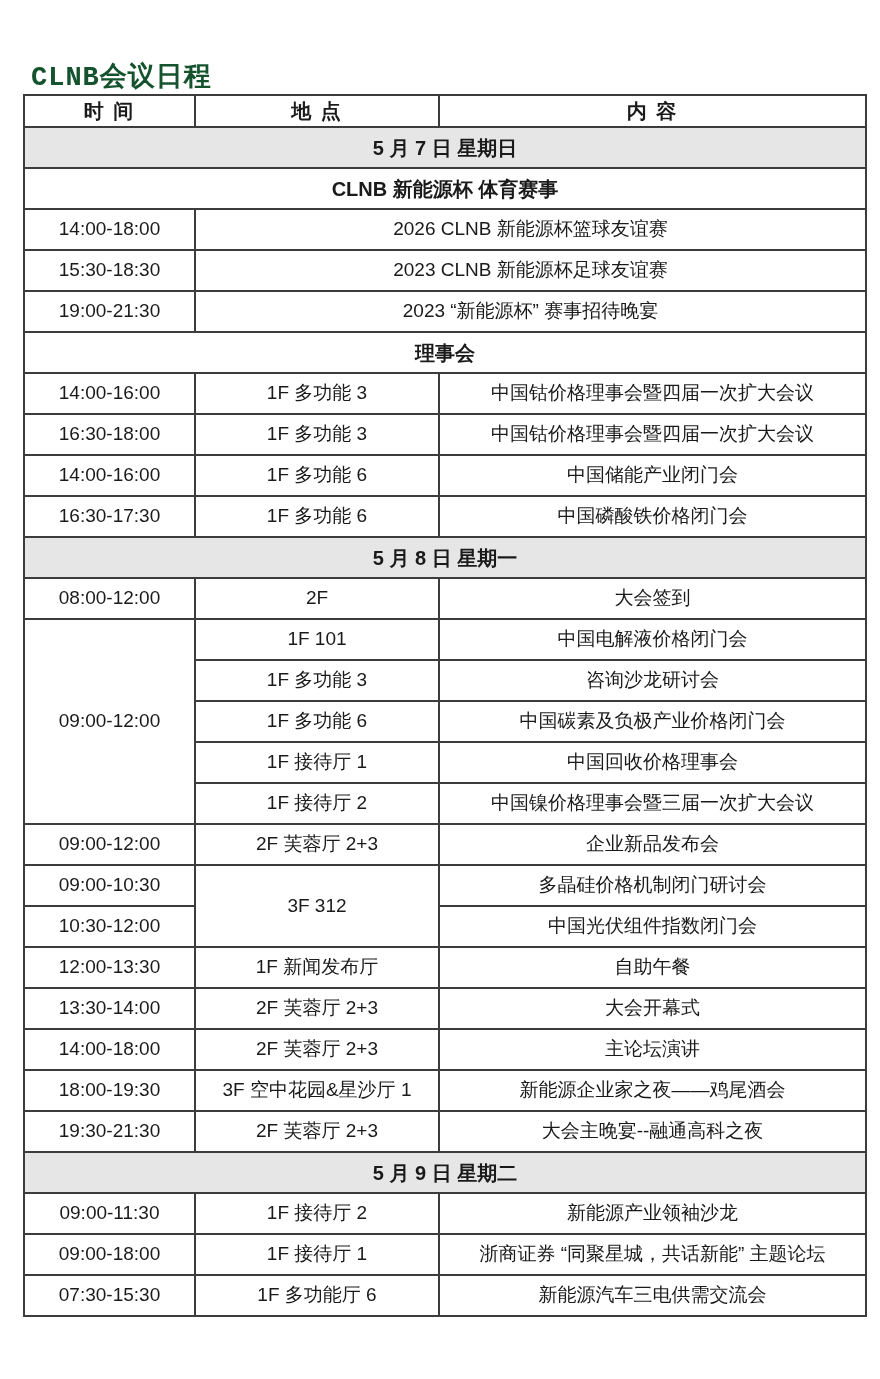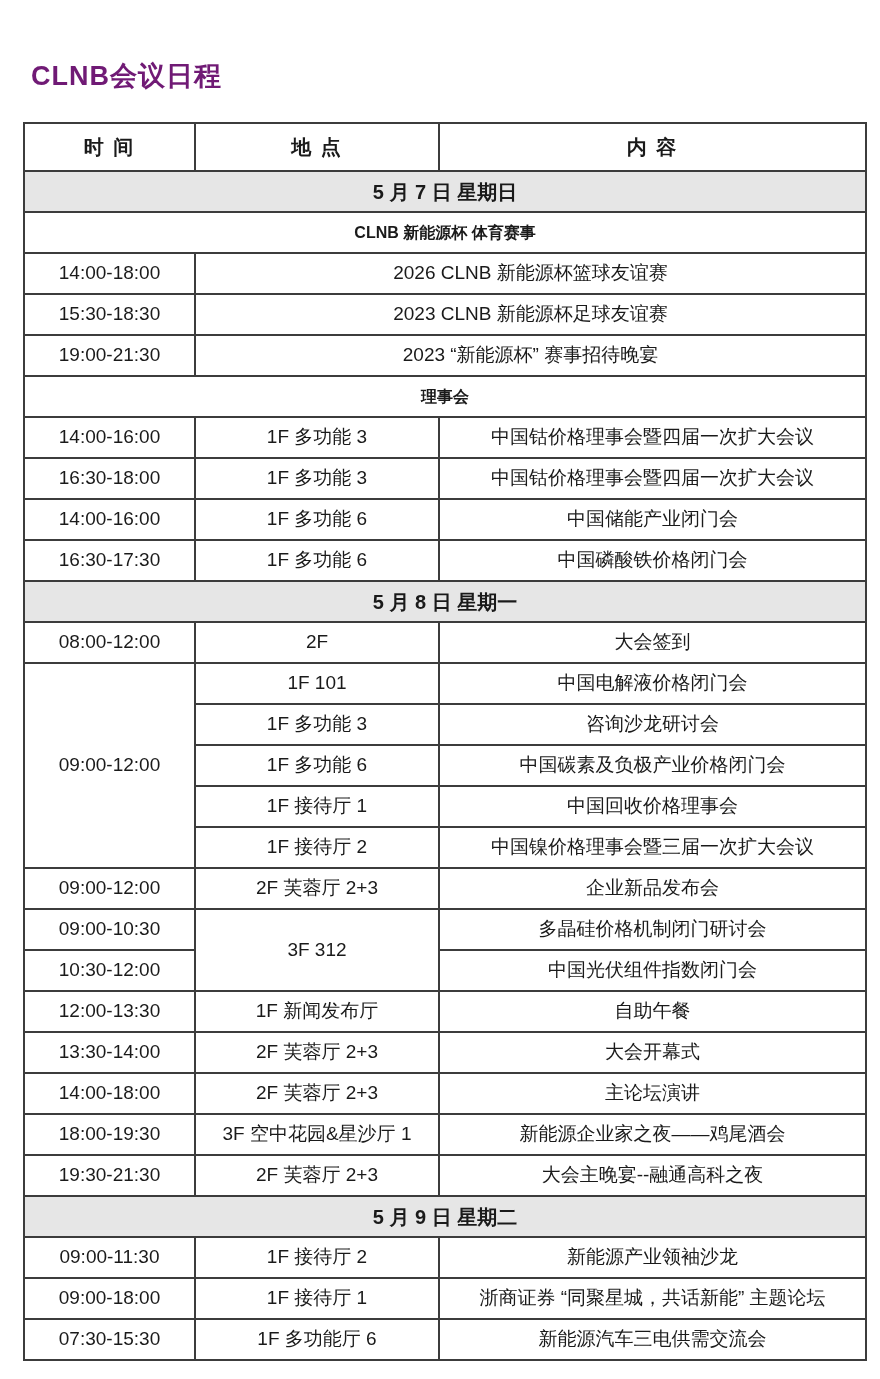--- a/index.html
+++ b/index.html
@@ -16,25 +16,25 @@
     color: var(--text-color);
   }
   .page {
     width: 880px;
     min-height: 1379px;
     padding: 58px 0 8px 0;
     background: var(--page-bg);
   }
   .page-title {
     margin-left: 31px;
-    margin-bottom: 28px;
     font-size: 27px;
     font-weight: bold;
     letter-spacing: 1px;
-    color: #701a75;
+    color: #14532d;
+    font-family: Liberation Mono, monospace;
   }
   table.schedule {
     border-collapse: collapse;
     table-layout: fixed;
     width: 842px;
     margin-left: 23px;
     border: 2px solid var(--border-color);
   }
   col.col-time   { width: 171px; }
   col.col-venue  { width: 244px; }
@@ -44,33 +44,33 @@
     text-align: center;
     vertical-align: middle;
     font-size: 19px;
     line-height: 1.2;
     padding: 2px 6px;
     background: #ffffff;
     overflow: hidden;
     white-space: nowrap;
   }
   thead th {
-    height: 48px;
+    height: 32px;
     font-size: 20px;
     font-weight: bold;
     letter-spacing: 2px;
   }
   tbody td { height: 41px; }
   tr.date-row td {
     background: var(--date-row-bg);
     font-size: 20px;
     font-weight: bold;
   }
   tr.section-row td {
-    font-size: 16px;
+    font-size: 20px;
     font-weight: bold;
   }
 </style>
 </head>
 <body>
 
 <div class="page">
   <div class="page-title">CLNB会议日程</div>
 
   <table class="schedule">

